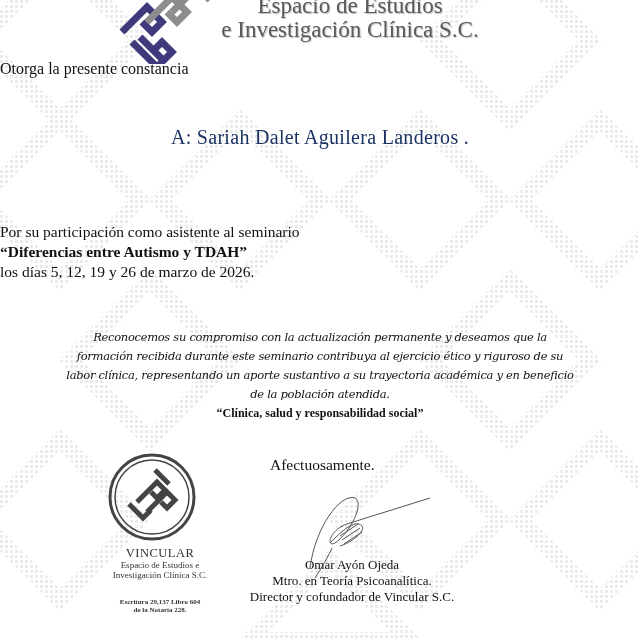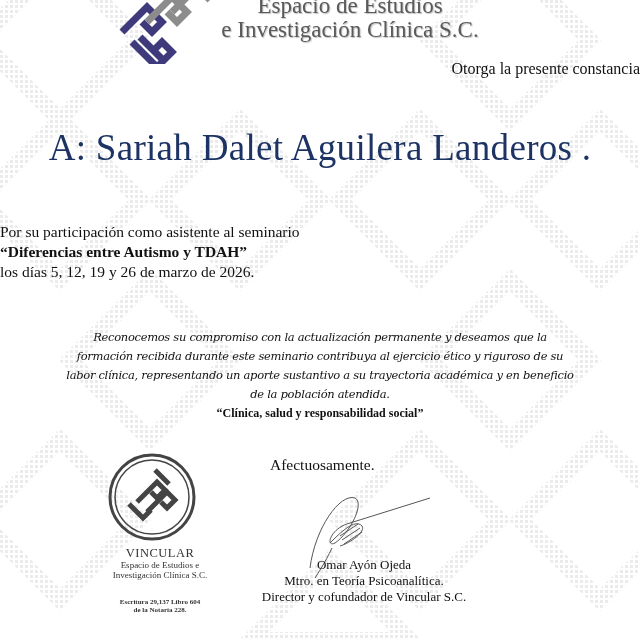--- a/index.html
+++ b/index.html
@@ -12,27 +12,26 @@
     .bg-diamonds { position: absolute; inset: 0; z-index: 0; }
     .content { position: absolute; inset: 0; z-index: 1; }
 
     .logo-top { position: absolute; left: 112px; top: -8px; width: 100px; height: 72px; }
     .org-name {
       position: absolute; left: 220px; top: -6px; width: 260px; text-align: center;
       font-size: 23px; line-height: 24px; color: #5a5a5a;
       text-shadow: 1px 1px 1px rgba(0,0,0,0.25);
     }
     .grants {
-      position: absolute; left: 0; right: 0; top: 60px; text-align: right;
+      position: absolute; left: 0; right: 0; top: 60px; text-align: left;
       font-size: 16px;
-      margin-left: 21px;
     }
     .recipient {
       position: absolute; left: 0; right: 0; top: 126px; text-align: center;
-      font-size: 37px; color: #1c3364; letter-spacing: 0.3px;
+      font-size: 20px; color: #1c3364; letter-spacing: 0.3px;
     }
     .participation {
       position: absolute; left: 0; right: 0; top: 222px; text-align: left;
       font-size: 15.5px; line-height: 20px;
     }
     .participation .title { font-weight: bold; }
     .recognition {
       position: absolute; left: 64px; right: 64px; top: 328px; text-align: center;
       font-size: 11.5px; line-height: 19px; font-style: italic;
       font-family: "DejaVu Serif", serif; letter-spacing: -0.3px;
@@ -46,21 +45,21 @@
     }
     .seal { position: absolute; left: 107px; top: 452px; width: 90px; height: 90px; }
     .seal-text {
       position: absolute; left: 100px; top: 546px; width: 120px; text-align: center;
       color: #333; font-size: 9px; line-height: 10px;
     }
     .seal-text .vin { font-size: 12.5px; letter-spacing: 0.5px; line-height: 14px; }
     .seal-text .reg { font-size: 7px; line-height: 8px; font-weight: bold; margin-top: 18px; }
     .signature { position: absolute; left: 270px; top: 488px; width: 170px; height: 90px; }
     .signer {
-      position: absolute; left: 244px; top: 557px; width: 240px; text-align: center;
+      position: absolute; left: 232px; top: 557px; width: 240px; text-align: center;
       font-size: 13px; line-height: 16px;
     }
   </style>
 </head>
 <body>
 
 <svg class="bg-diamonds" width="640" height="640" viewBox="0 0 640 640">
   <defs>
     <pattern id="dots" width="5" height="5" patternUnits="userSpaceOnUse">
       <rect width="3" height="3" fill="#e9e9e9"></rect>

